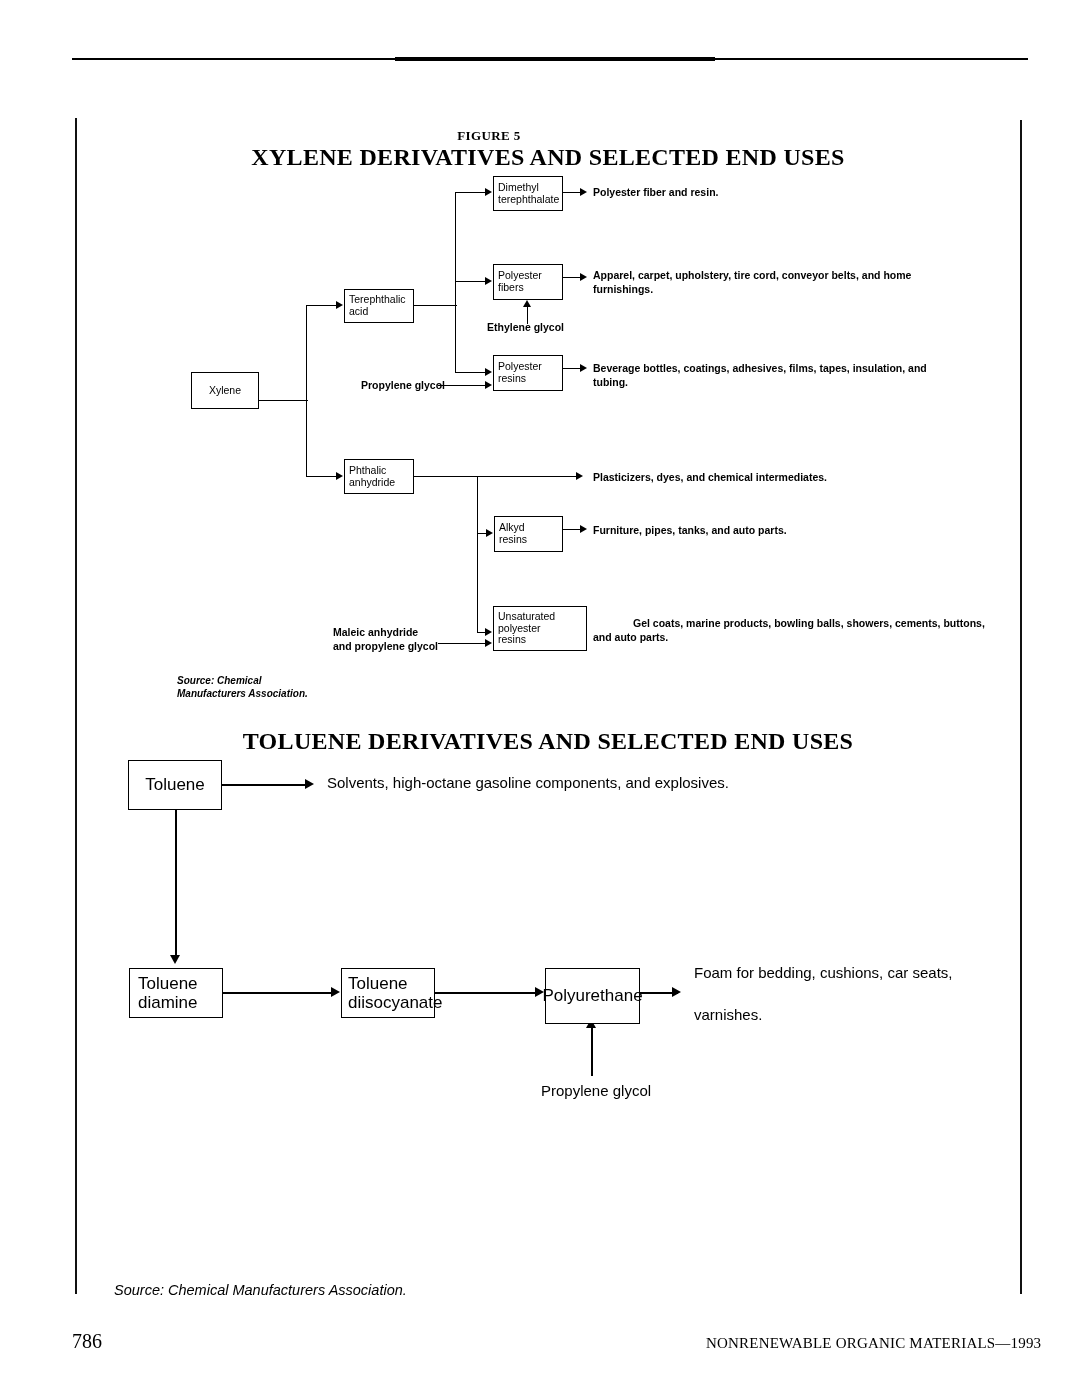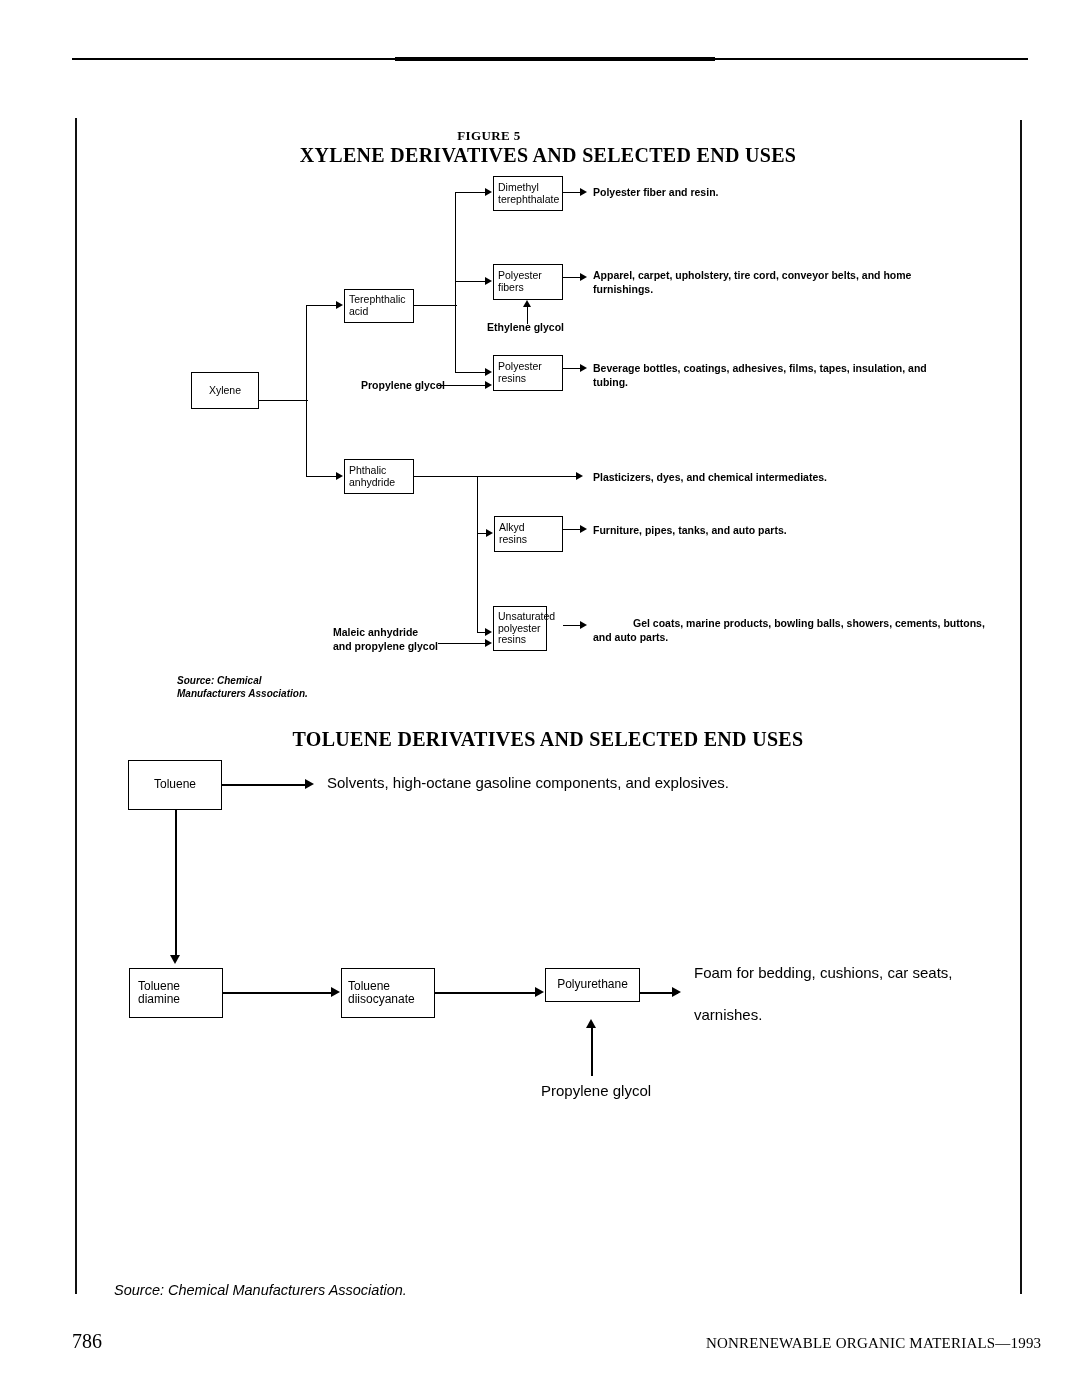--- a/index.html
+++ b/index.html
@@ -46,39 +46,39 @@
     font-family:"Liberation Serif", serif;
     font-weight:bold;
     font-size:13px;
     letter-spacing:0.4px;
   }
   .fig-title{
     position:absolute;
     text-align:center;
     font-family:"Liberation Serif", serif;
     font-weight:bold;
-    font-size:20px;
+    font-size:24px;
     letter-spacing:0.3px;
   }
 
   
   .box{
     position:absolute;
     box-sizing:border-box;
     border:1.4px solid #000;
     background:#fff;
     display:flex;
     align-items:center;
     padding-left:4px;
     line-height:1.12;
     z-index:3;
   }
   .box span{display:block;}
   .box.f5{font-size:10.5px;}
-  .box.f6{font-size:12px;}
+  .box.f6{font-size:17px;}
   .box.center{justify-content:center;padding-left:0;}
 
   
   .h-line{position:absolute;height:1.4px;background:#000;z-index:1;}
   .v-line{position:absolute;width:1.4px;background:#000;z-index:1;}
 
   .arrow-r{
     position:absolute;
     width:0;height:0;
     border-top:4.2px solid transparent;
@@ -213,21 +213,21 @@
     </div>
   </div>
 
   <div class="box f5" style="left:494px; top:516px; width:69px; height:36px;">
     <div>
       <span>Alkyd</span>
       <span>resins</span>
     </div>
   </div>
 
-  <div class="box f5" style="left:493px; top:606px; width:54px; height:45px;">
+  <div class="box f5" style="left:493px; top:606px; width:94px; height:45px;">
     <div>
       <span>Unsaturated</span>
       <span>polyester</span>
       <span>resins</span>
     </div>
   </div>
 
   <div class="h-line" style="left:259px; top:400px; width:49px;"></div>
   <div class="v-line" style="left:306px; top:306px; height:171px;"></div>
 
@@ -313,21 +313,21 @@
     </div>
   </div>
 
   <div class="box f6" style="left:341px; top:968px; width:94px; height:50px; border-width:1.8px; padding-left:6px;">
     <div>
       <span>Toluene</span>
       <span>diisocyanate</span>
     </div>
   </div>
 
-  <div class="box f6 center" style="left:545px; top:968px; width:95px; height:34px; border-width:1.8px;">
+  <div class="box f6 center" style="left:545px; top:968px; width:95px; height:56px; border-width:1.8px;">
     <span>Polyurethane</span>
   </div>
 
   <div class="h-line thick" style="left:222px; top:784px; width:88px; height:1.8px;"></div>
   <div class="arrow-r big" style="left:305px; top:779px;"></div>
   <div class="enduse6" style="left:327px; top:772px;">Solvents, high-octane gasoline components, and explosives.</div>
 
   <div class="v-line thick" style="left:175px; top:810px; width:1.8px; height:148px;"></div>
   <div class="arrow-d big" style="left:170px; top:955px;"></div>
 

